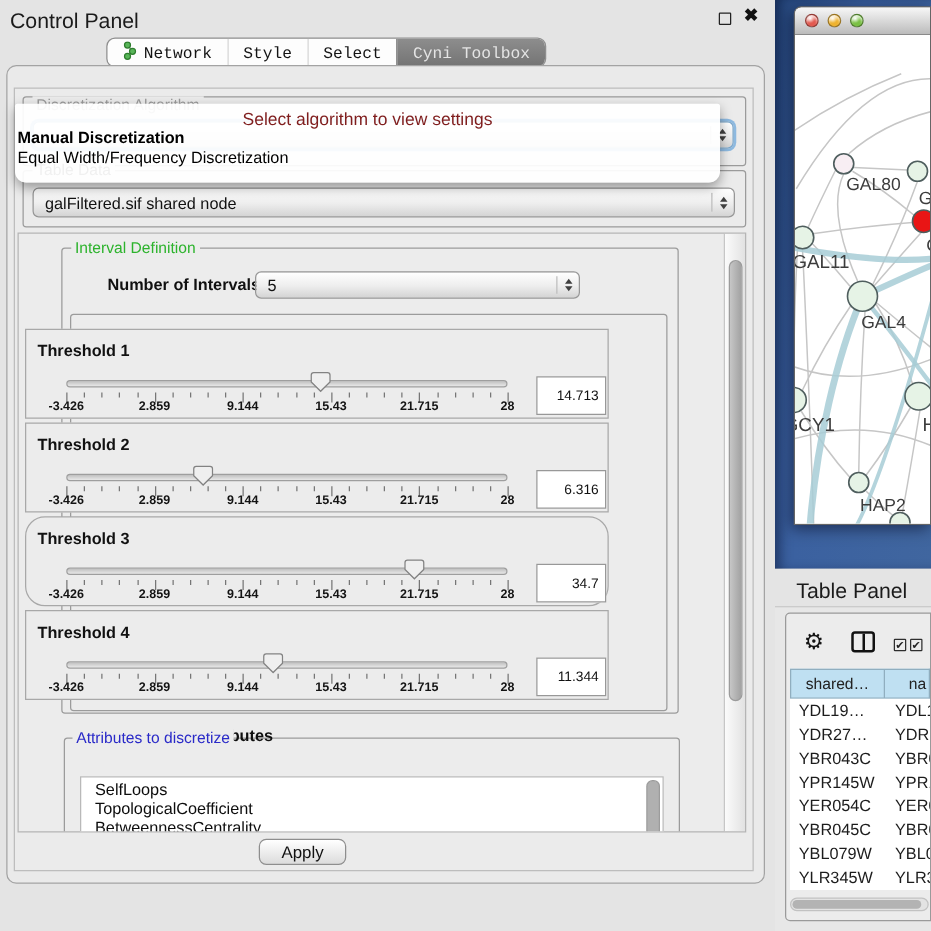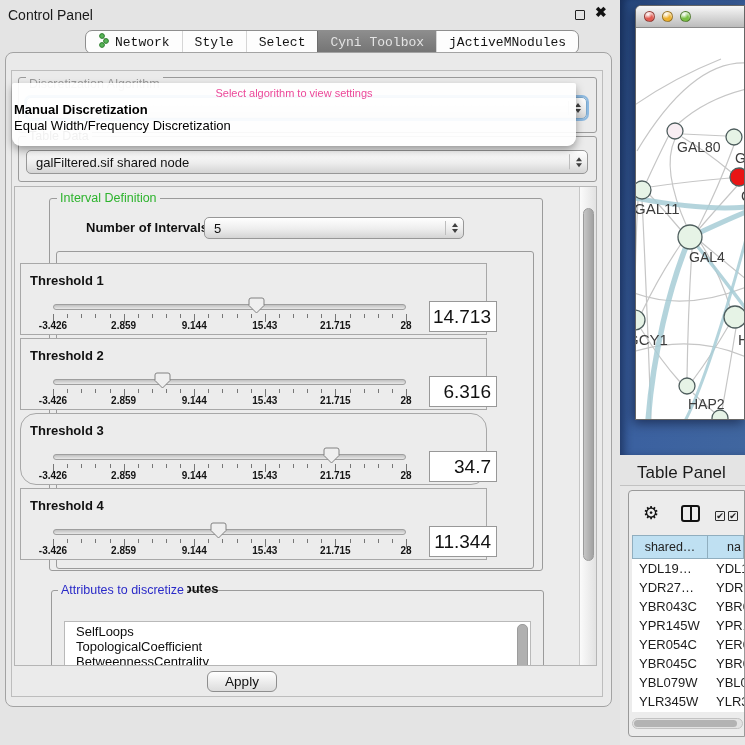--- a/index.html
+++ b/index.html
@@ -2,21 +2,21 @@
 <html><head>
 <meta charset="utf-8">
 <style>
   * { margin:0; padding:0; box-sizing:border-box; }
   html,body { width:745px; height:745px; overflow:hidden; }
   body { font-family:"Liberation Sans", sans-serif; background:#e4e4e4; position:relative; }
   #root { position:absolute; inset:0; width:745px; height:745px; overflow:hidden; }
   .abs { position:absolute; }
 
   
-  #cp-title { left:8px; top:7px; font-size:14px; color:#1a1a1a; }
+  #cp-title { left:8px; top:7px; font-size:17px; color:#1a1a1a; }
   #float-btn { left:575px; top:10px; width:10px; height:10px; border:1.5px solid #222; border-radius:1px; }
   #close-btn { left:595px; top:4px; font-size:14px; font-weight:bold; color:#111; }
 
   .tabbar { display:flex; align-items:stretch; background:#fdfdfd; border:1px solid #8e8e8e; border-radius:7px; overflow:hidden; }
   .tab { display:flex; align-items:center; gap:5px; padding:0 12px; font-size:13px; color:#141414; border-left:1px solid #d6d6d6; cursor:default; white-space:nowrap; }
   .tab:first-child { border-left:none; }
   .tab.sel { background:linear-gradient(#8d8d8d,#747474); color:#e4e4e4; border-left-color:#6c6c6c; }
   #top-tabbar { left:85px; top:30px; height:24px;font-family:Liberation Mono, monospace; }
   #bottom-tabbar { left:118px; top:705px; height:19px; border-radius:6px; }
   #bottom-tabbar .tab { padding:0 11px; font-size:12.5px; }
@@ -30,40 +30,40 @@
   .t-green { color:#2db32d; }
   .t-blue  { color:#2a2ac8; }
 
   .combo { background:linear-gradient(#ffffff,#ededed 55%,#d4d4d4); border:1px solid #979797; border-radius:5px; font-size:13px; color:#111; display:flex; align-items:center; padding-left:9px; }
   .stepper { position:absolute; right:5px; top:50%; transform:translateY(-50%); display:flex; flex-direction:column; align-items:center; gap:2px; padding-left:6px; border-left:1px solid #bdbdbd; height:70%; justify-content:center; }
   .arr-up { width:0; height:0; border-left:3.5px solid transparent; border-right:3.5px solid transparent; border-bottom:4.5px solid #3f3f3f; }
   .arr-dn { width:0; height:0; border-left:3.5px solid transparent; border-right:3.5px solid transparent; border-top:4.5px solid #3f3f3f; }
 
   #algo-combo { left:26px; top:97px; width:561px; height:22px; border-color:#7aa7cc; box-shadow:0 0 0 2px rgba(110,168,220,.75); }
   #popup { left:12px; top:83px; width:564px; height:63px; background:rgba(255,255,255,.93); border-radius:2px 2px 9px 9px; box-shadow:0 4px 9px rgba(0,0,0,.35); z-index:20; }
-  #popup-prompt { left:0; right:0; top:4px; text-align:center; font-size:11px; color:#ec4899; }
+  #popup-prompt { left:0; right:0; top:4px; text-align:center; font-size:14px; color:#7f1d1d; }
   .popup-item { left:2px; font-size:13px; color:#000; white-space:nowrap; }
 
   #td-group { left:18px; top:136px; width:579px; height:46px; }
   #da-group { left:18px; top:77px; width:579px; height:56px; }
   #td-combo { left:26px; top:150px; width:562px; height:24px; }
 
   #viewport { left:14px; top:186px; width:583px; height:480px; background:#ececec; border:1px solid #b5b5b5; overflow:hidden; }
   #vp-scroll { right:0; top:0; width:17px; height:100%; background:linear-gradient(to right,#fbfbfb,#e2e2e2); border-left:1px solid #c6c6c6; }
   #vp-thumb { left:2.5px; top:21px; width:11px; height:353px; border-radius:5.5px; background:linear-gradient(to right,#c6c6c6,#a2a2a2); border:1px solid #9b9b9b; }
 
   #int-group { left:34px; top:11px; width:494px; height:373px; background:transparent; }
   #thr-group { left:41px; top:64px; width:478px; height:318px; }
   .thr-box { position:absolute; left:5px; width:467px; height:72px; border:1px solid #a8a8a8; background:#ececec; }
   .thr-title { position:absolute; left:9px; top:9px; font-size:13px; font-weight:bold; color:#111; }
   .track { position:absolute; left:32px; top:40px; width:353px; height:6px; background:linear-gradient(#c0c0c0,#e8e8e8); border:1px solid #9e9e9e; border-radius:4px; }
   .thumb { position:absolute; top:33px; }
   .tick { position:absolute; width:1px; background:#767676; }
   .ticklabel { position:absolute; top:56px; width:46px; text-align:center; font-size:10px; font-weight:bold; color:#131313; }
-  .valbox { position:absolute; left:408px; top:37px; width:68px; height:31px; background:#fff; border:1px solid #989898; font-size:19px; color:#111; display:flex; align-items:center; justify-content:flex-end; padding-right:5px; }
+  .valbox { position:absolute; left:408px; top:37px; width:56px; height:31px; background:#fff; border:1px solid #989898; font-size:11px; color:#111; display:flex; align-items:center; justify-content:flex-end; padding-right:5px; }
 
   #attr-group { left:36px; top:403px; width:493px; height:90px; }
   #attr-list { left:49px; top:434px; width:467px; height:46px; background:#fff; border:1px solid #b9b9b9; overflow:hidden; }
   .attr-item { position:absolute; left:11px; font-size:13px; color:#0d0d0d; white-space:nowrap; }
   #attr-scroll-thumb { right:2px; top:2px; width:11px; height:60px; border-radius:5px; background:#b0b0b0; border:1px solid #9c9c9c; }
 
   #apply-btn { left:207px; top:671px; width:70px; height:21px; background:linear-gradient(#ffffff,#dcdcdc); border:1px solid #8e8e8e; border-radius:6px; font-size:13.5px; color:#111; display:flex; align-items:center; justify-content:center; }
 
   .lbl-b13 { font-size:13px; font-weight:bold; color:#101010; white-space:nowrap; }
 
@@ -114,23 +114,20 @@
         <span>Network</span>
       </div>
       <div class="tab">
         <span>Style</span>
       </div>
       <div class="tab">
         <span>Select</span>
       </div>
       <div class="tab sel">
         <span>Cyni Toolbox</span>
-      </div>
-      <div class="tab">
-        <span>jActiveMNodules</span>
       </div>
     </div>
 
   <div class="abs" id="outer-panel"></div>
   <div class="abs" id="inner-panel"></div>
 
   <div class="abs group" id="da-group"></div>
   <div class="abs group-title t-gray" style="left:26px; top:77px;">Discretization Algorithm</div>
   <div class="abs combo" id="algo-combo">
     <span class="stepper">

